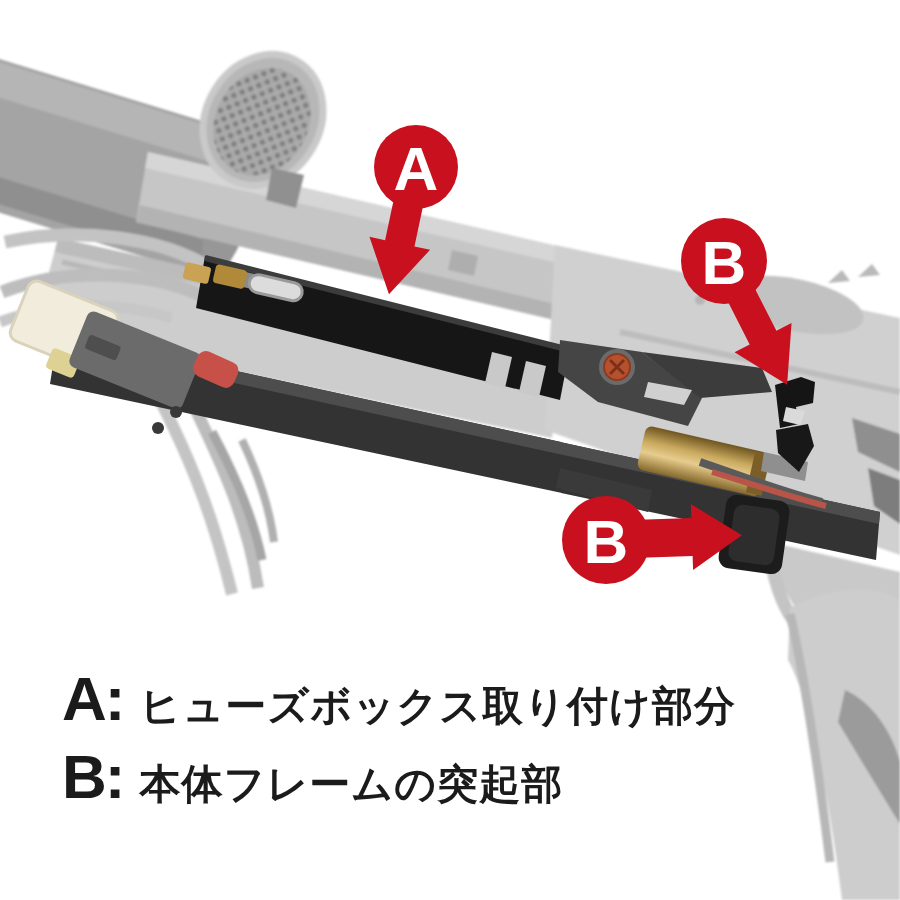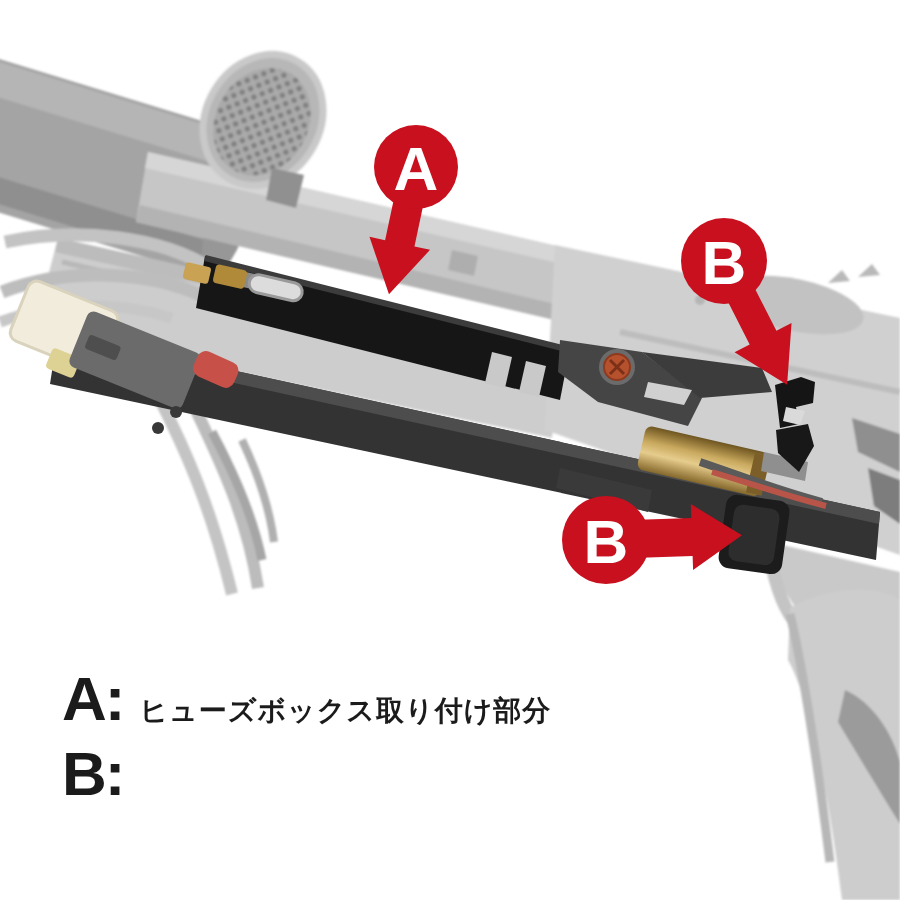--- a/index.html
+++ b/index.html
@@ -10,21 +10,21 @@
   .stage svg{position:absolute;left:0;top:0;}
   .legend{
     position:absolute;left:62px;top:666px;color:#1b1b1b;
   }
   .legend-row{display:flex;align-items:baseline;gap:16px;margin-bottom:10px;}
   .legend-key{
     font-size:62px;font-weight:bold;letter-spacing:-2px;line-height:1.05;
     font-family:"Liberation Sans","DejaVu Sans",sans-serif;
   }
   .legend-text{
-    font-size:28px;font-weight:600;letter-spacing:1px;
+    font-size:41px;font-weight:600;letter-spacing:1px;
     font-family:Liberation Sans, sans-serif;
   }
   .marker-letter{
     font-family:"Liberation Sans","DejaVu Sans",sans-serif;
     font-weight:bold;font-size:62px;fill:#ffffff;text-anchor:middle;
   }
 </style>
 </head>
 <body>
 
@@ -194,16 +194,17 @@
     </g>
   </svg>
 
   <div class="legend">
     <div class="legend-row">
       <span class="legend-key">A:</span>
       <span class="legend-text">ヒューズボックス取り付け部分</span>
     </div>
     <div class="legend-row">
       <span class="legend-key">B:</span>
+      <span class="legend-text">本体フレームの突起部</span>
     </div>
   </div>
 
 </div>
 
 </body></html>

